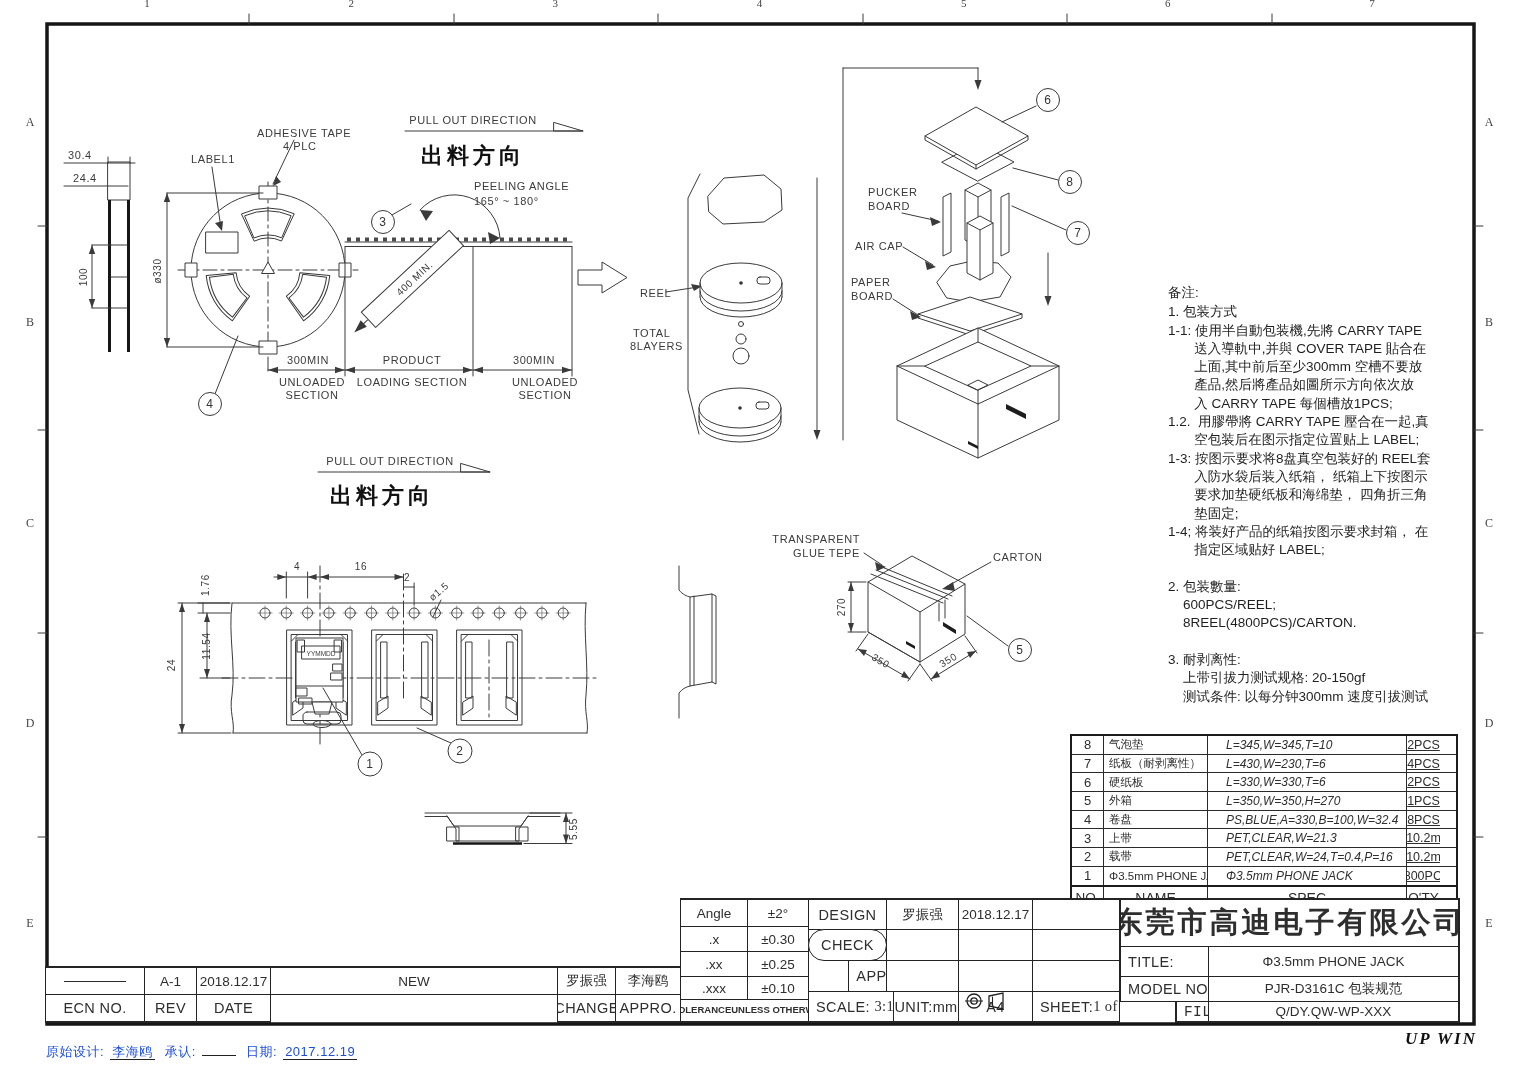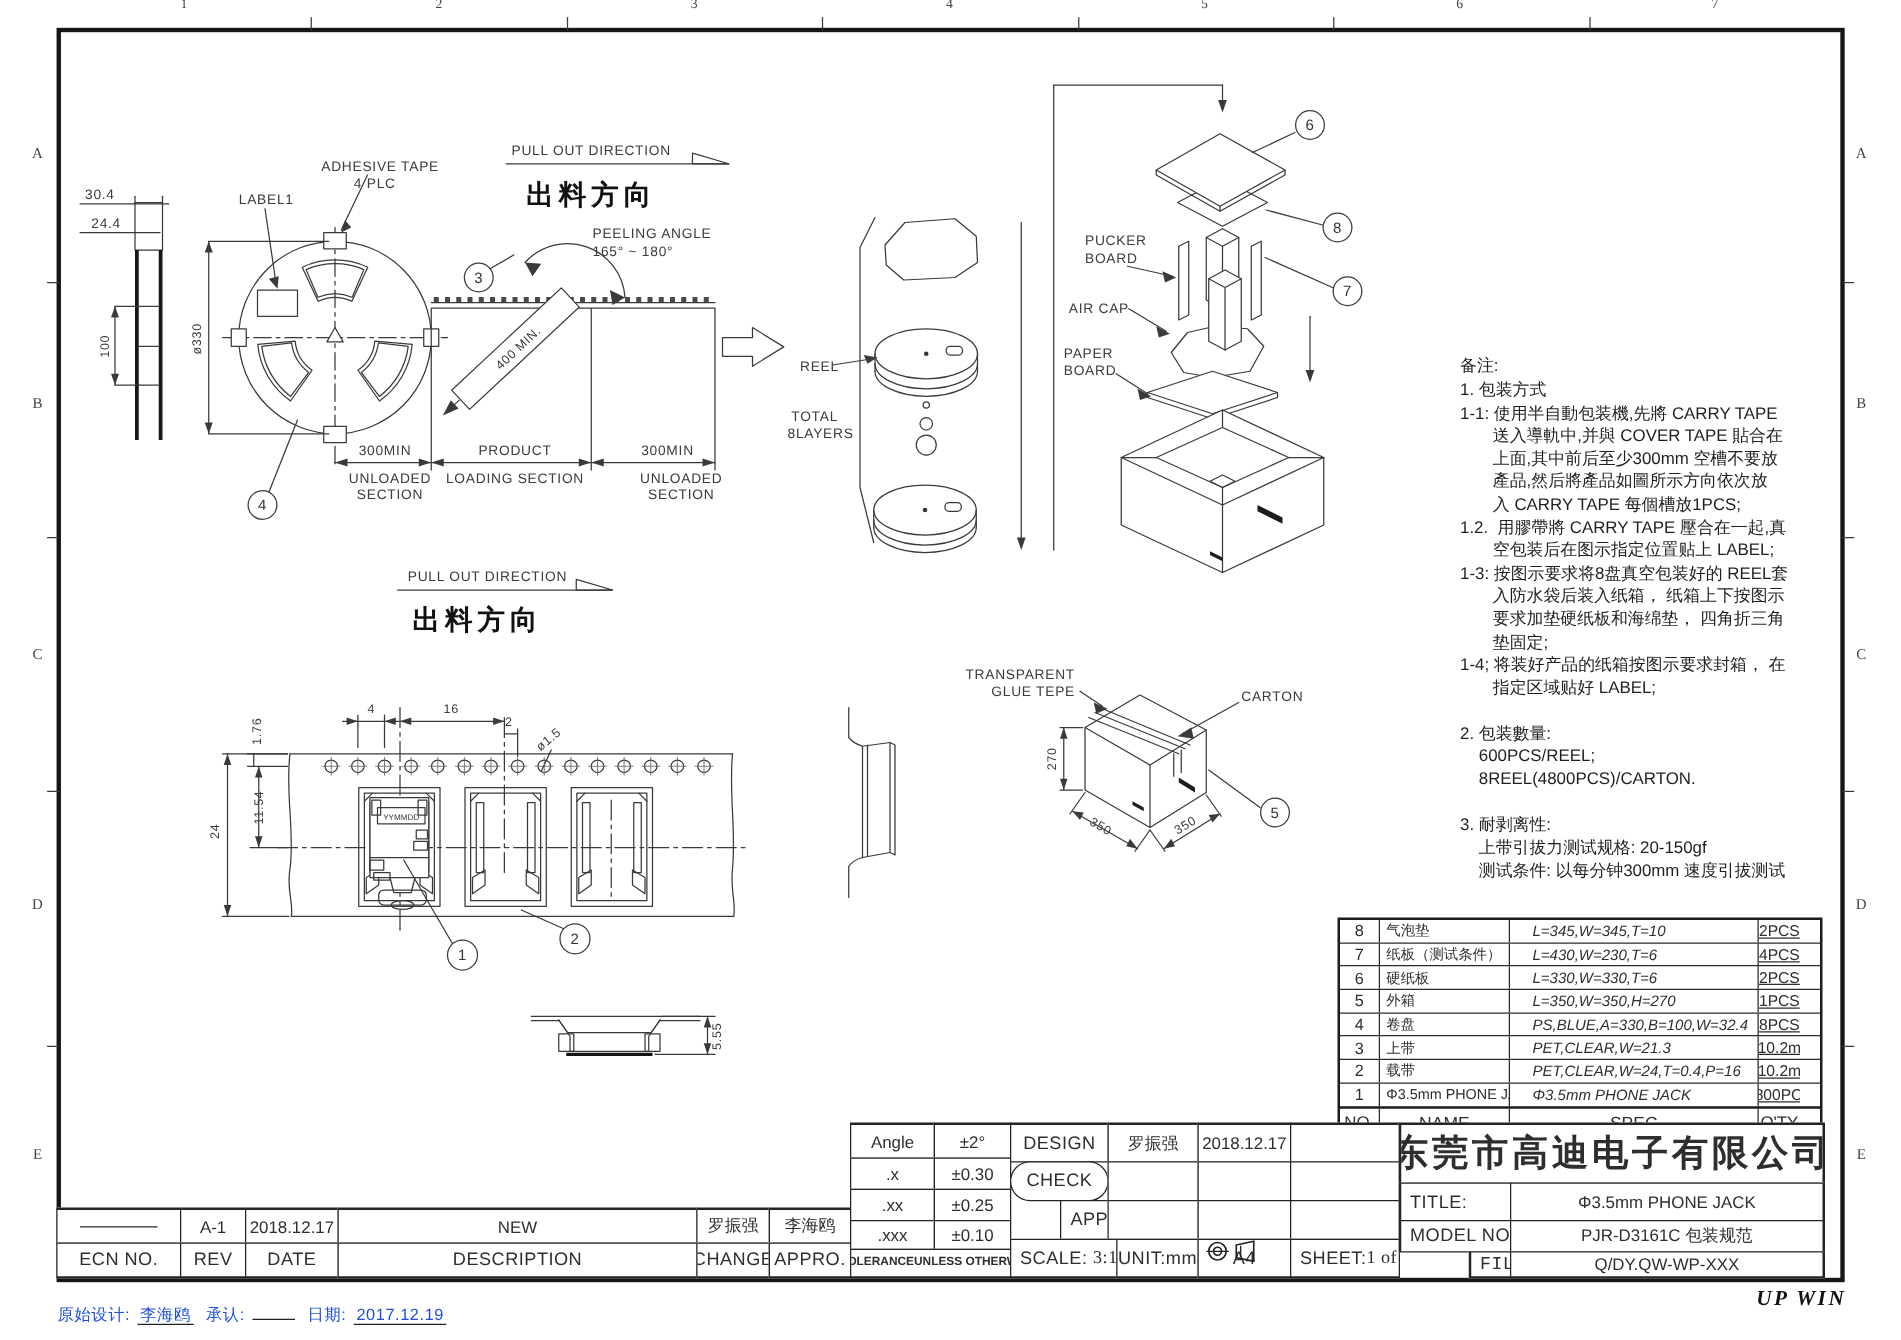--- a/index.html
+++ b/index.html
@@ -530,21 +530,21 @@
 <div class="ov bom">
   <div>
         <div class="bom-row">
       <span class="c-no">8</span>
       <span class="c-name">气泡垫</span>
       <span class="c-spec">L=345,W=345,T=10</span>
       <span class="c-qty">2PCS</span>
     </div>
         <div class="bom-row">
       <span class="c-no">7</span>
-      <span class="c-name">纸板（测试条件）</span>
+      <span class="c-name">纸板（耐剥离性）</span>
       <span class="c-spec">L=430,W=230,T=6</span>
       <span class="c-qty">4PCS</span>
     </div>
         <div class="bom-row">
       <span class="c-no">6</span>
       <span class="c-name">硬纸板</span>
       <span class="c-spec">L=330,W=330,T=6</span>
       <span class="c-qty">2PCS</span>
     </div>
         <div class="bom-row">
@@ -590,21 +590,20 @@
       <div class="dash"></div>
     </div>
 <div class="tb hvt val" style="left:144px;top:966px;width:53px;height:29px;">A-1</div>
 <div class="tb hvt val" style="left:196px;top:966px;width:75px;height:29px;">2018.12.17</div>
 <div class="tb hvt val" style="left:270px;top:966px;width:288px;height:29px;">NEW</div>
 <div class="tb hvt val" style="left:557px;top:966px;width:59px;height:29px;">罗振强</div>
 <div class="tb hvt val" style="left:615px;top:966px;width:66px;height:29px;">李海鸥</div>
 <div class="tb lbl hvb" style="left:45px;top:994px;width:100px;height:29px;">ECN NO.</div>
 <div class="tb lbl hvb" style="left:144px;top:994px;width:53px;height:29px;">REV</div>
 <div class="tb lbl hvb" style="left:196px;top:994px;width:75px;height:29px;">DATE</div>
-<div class="tb lbl hvb" style="left:270px;top:994px;width:288px;height:29px;">DESCRIPTION</div>
 <div class="tb lbl hvb" style="left:557px;top:994px;width:59px;height:29px;">CHANGE</div>
 <div class="tb lbl hvb" style="left:615px;top:994px;width:66px;height:29px;">APPRO.</div>
 
 <div class="tb hvt val" style="left:680px;top:898px;width:68px;height:29px;">Angle</div>
 <div class="tb hvt val" style="left:747px;top:898px;width:62px;height:29px;">±2°</div>
 <div class="tb val" style="left:680px;top:926px;width:68px;height:26px;">.x</div>
 <div class="tb val" style="left:747px;top:926px;width:62px;height:26px;">±0.30</div>
 <div class="tb val" style="left:680px;top:951px;width:68px;height:26px;">.xx</div>
 <div class="tb val" style="left:747px;top:951px;width:62px;height:26px;">±0.25</div>
 <div class="tb val" style="left:680px;top:976px;width:68px;height:24px;">.xxx</div>

